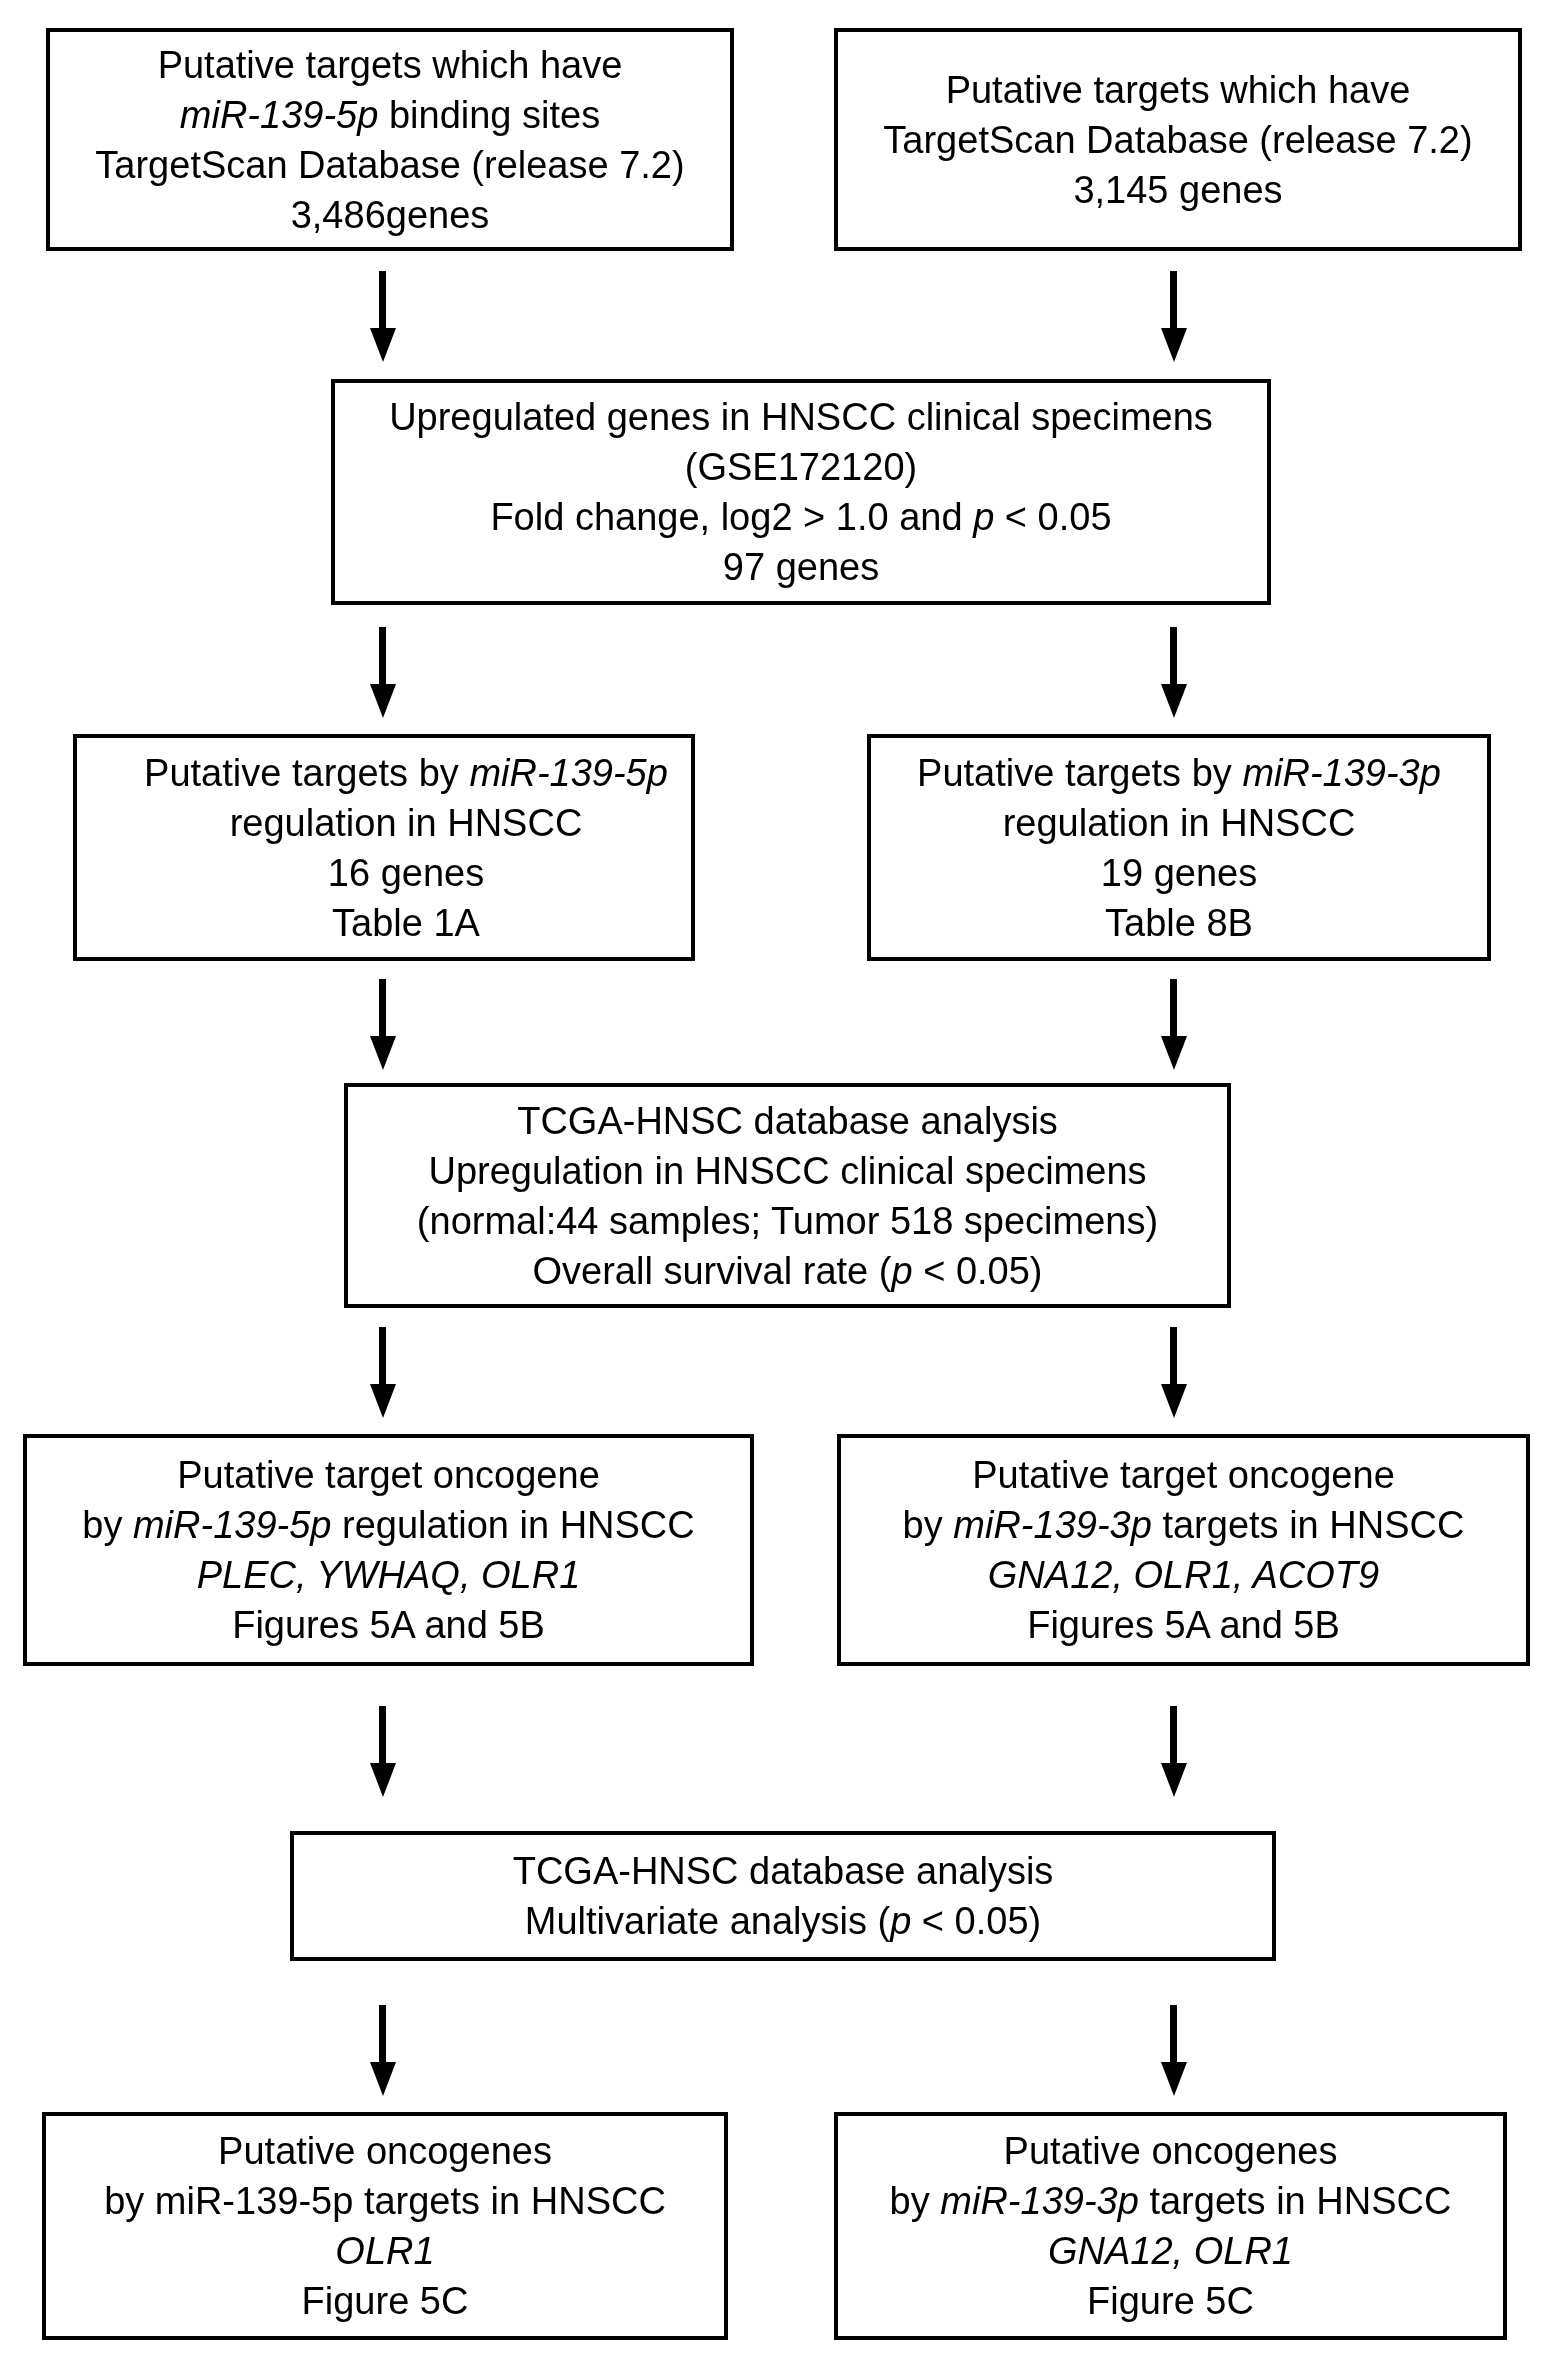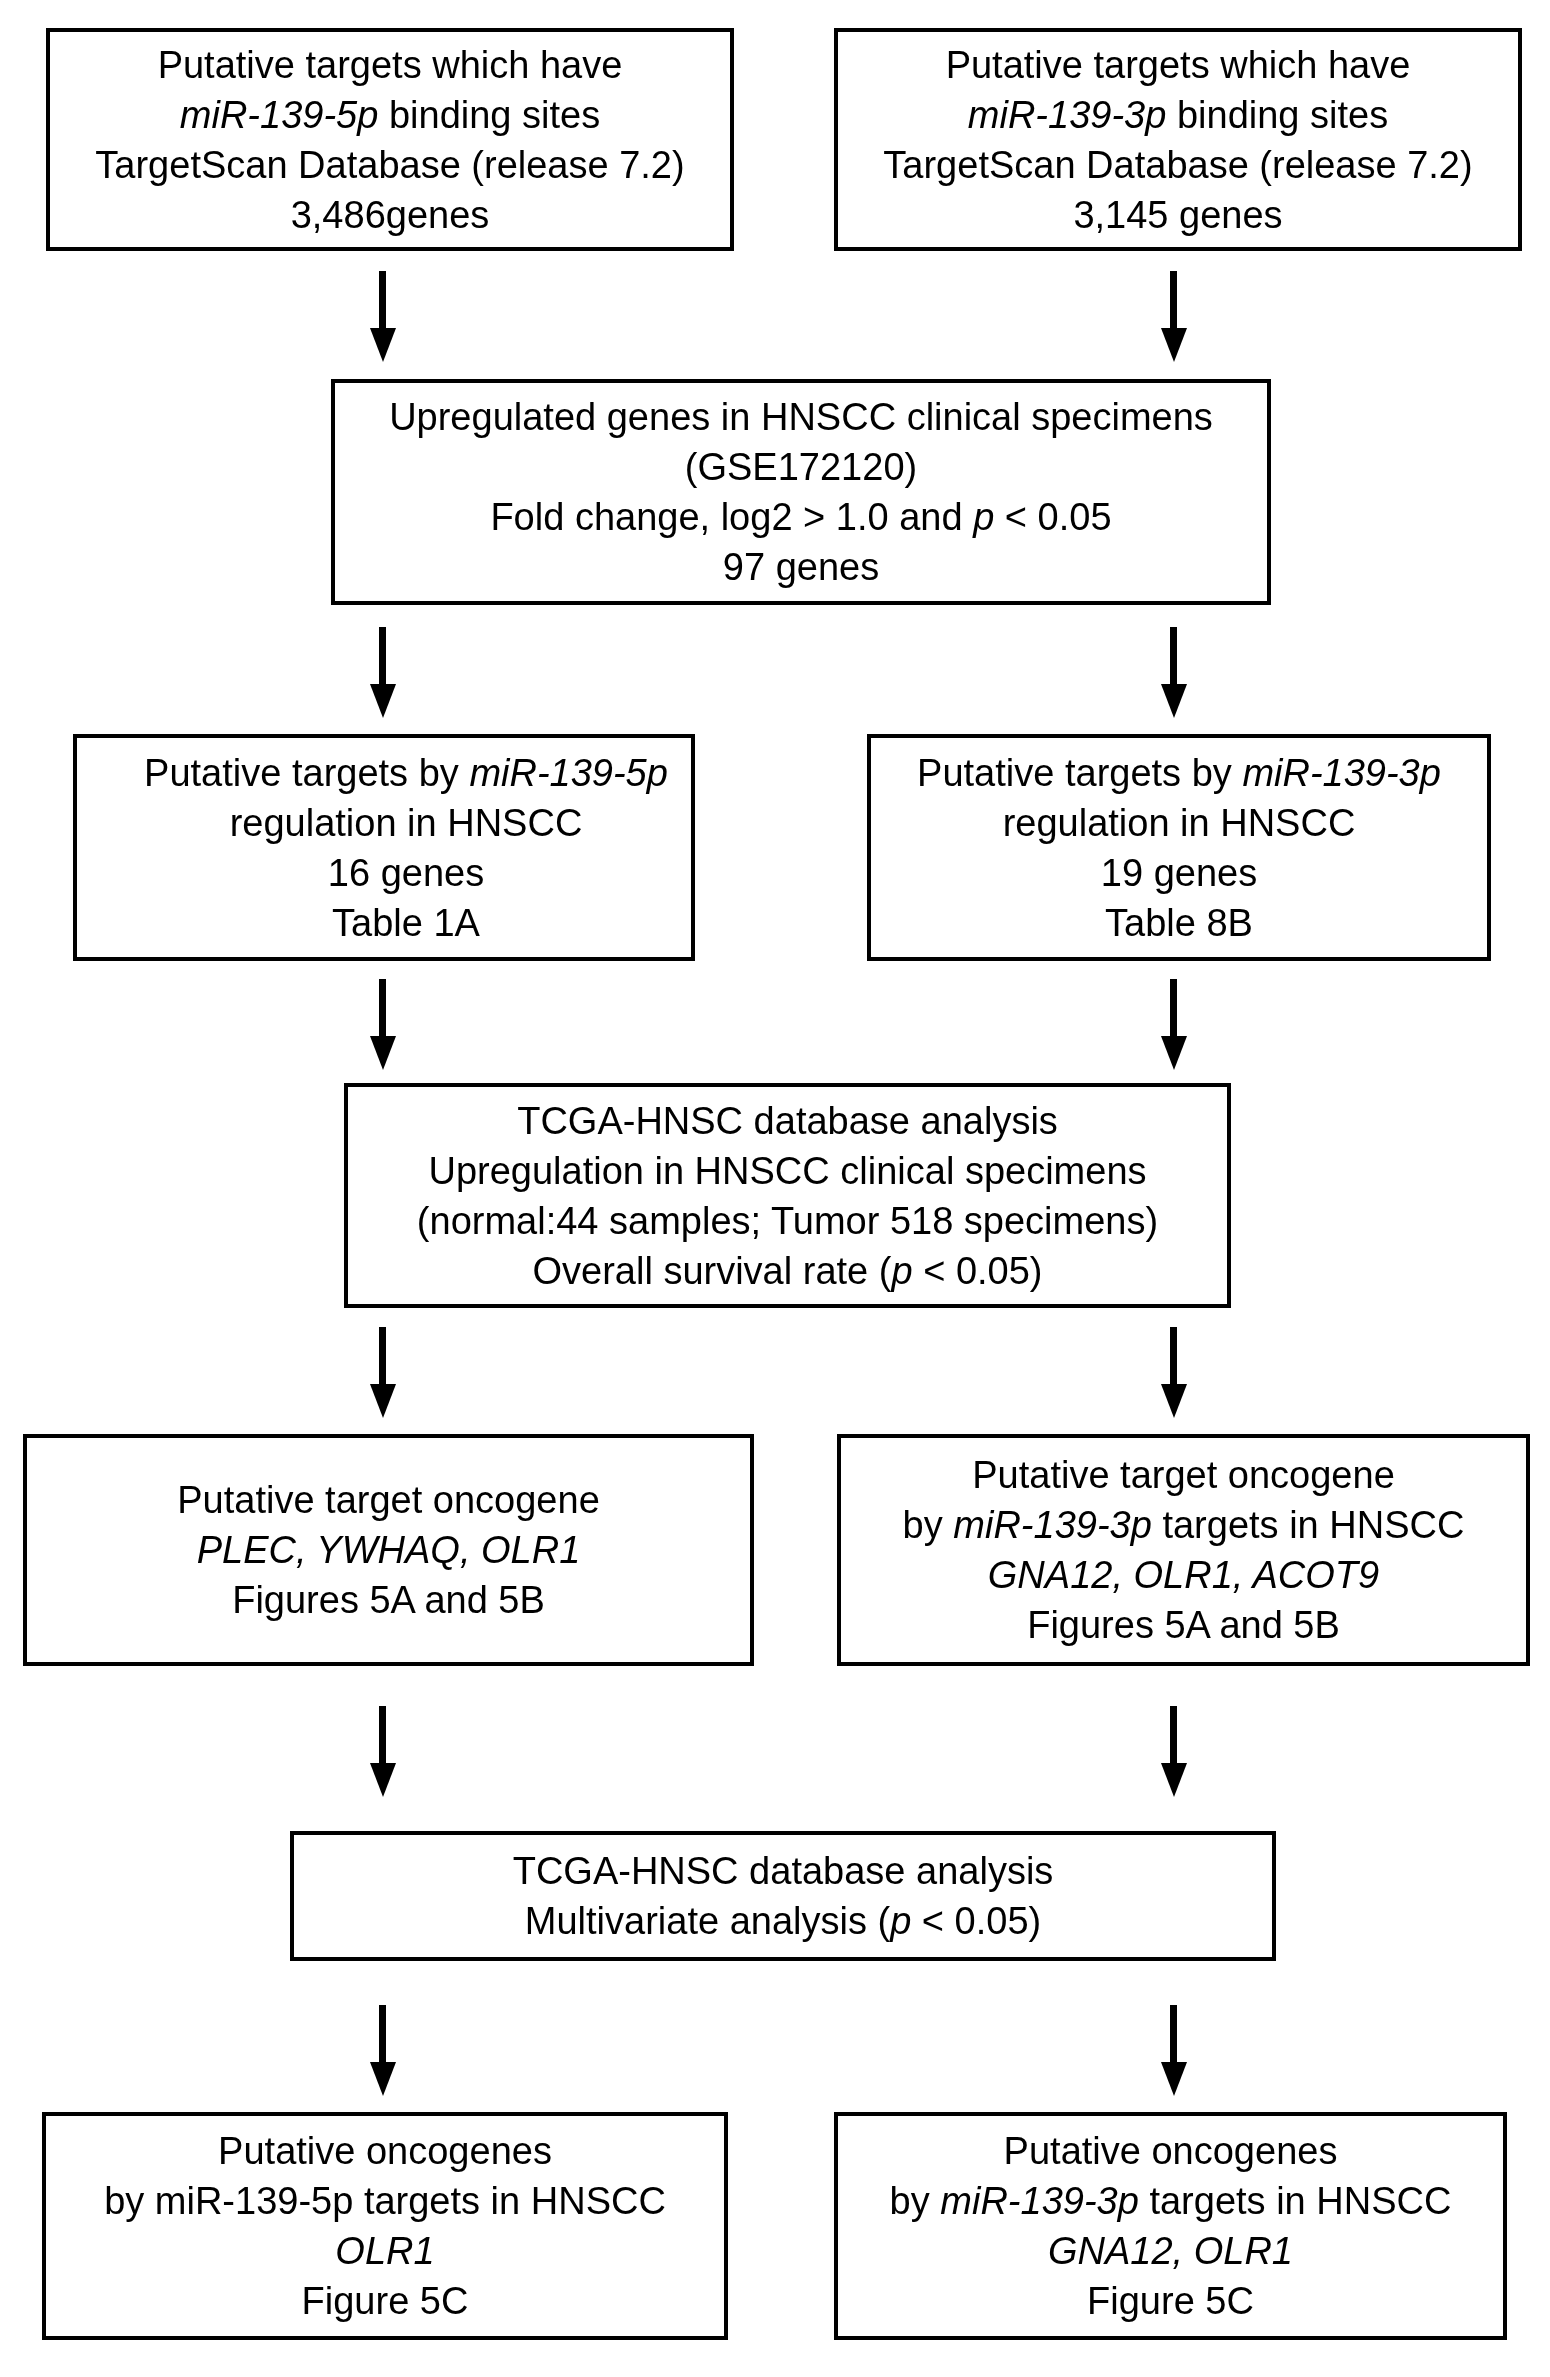--- a/index.html
+++ b/index.html
@@ -81,21 +81,20 @@
 <div class="figure">
 
   <div class="box b-ts5">
       <div class="line"><span>Putative targets which have</span></div>
       <div class="line"><i>miR-139-5p</i><span> binding sites</span></div>
       <div class="line"><span>TargetScan Database (release 7.2)</span></div>
       <div class="line"><span>3,486genes</span></div>
     </div>
   <div class="box b-ts3">
       <div class="line"><span>Putative targets which have</span></div>
-      <div class="line"><i>miR-139-3p</i><span> binding sites</span></div>
       <div class="line"><span>TargetScan Database (release 7.2)</span></div>
       <div class="line"><span>3,145 genes</span></div>
     </div>
 
   <div class="arrow col-l row-a">
     <div class="stem"></div>
     <div class="head"></div>
   </div>
   <div class="arrow col-r row-a">
     <div class="stem"></div>
@@ -151,20 +150,21 @@
     <div class="stem"></div>
     <div class="head"></div>
   </div>
   <div class="arrow col-r row-d">
     <div class="stem"></div>
     <div class="head"></div>
   </div>
 
   <div class="box b-o5">
       <div class="line"><span>Putative target oncogene</span></div>
+      <div class="line"><span>by </span><i>miR-139-5p</i><span> regulation in HNSCC</span></div>
       <div class="line"><i>PLEC, YWHAQ, OLR1</i></div>
       <div class="line"><span>Figures 5A and 5B</span></div>
     </div>
   <div class="box b-o3">
       <div class="line"><span>Putative target oncogene</span></div>
       <div class="line"><span>by </span><i>miR-139-3p</i><span> targets in HNSCC</span></div>
       <div class="line"><i>GNA12, OLR1, ACOT9</i></div>
       <div class="line"><span>Figures 5A and 5B</span></div>
     </div>
 

